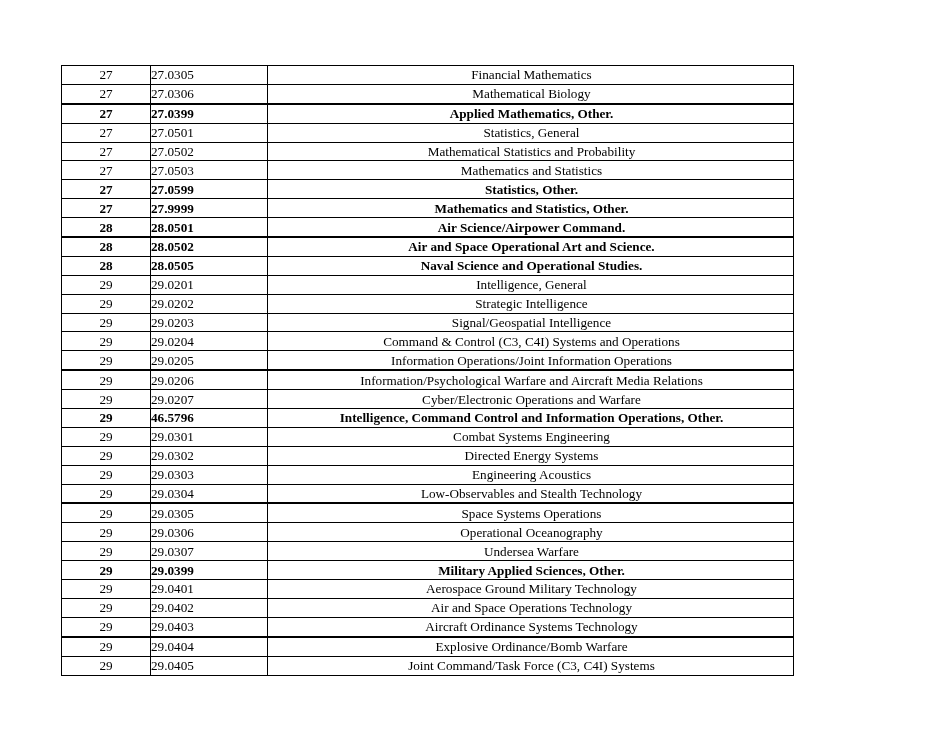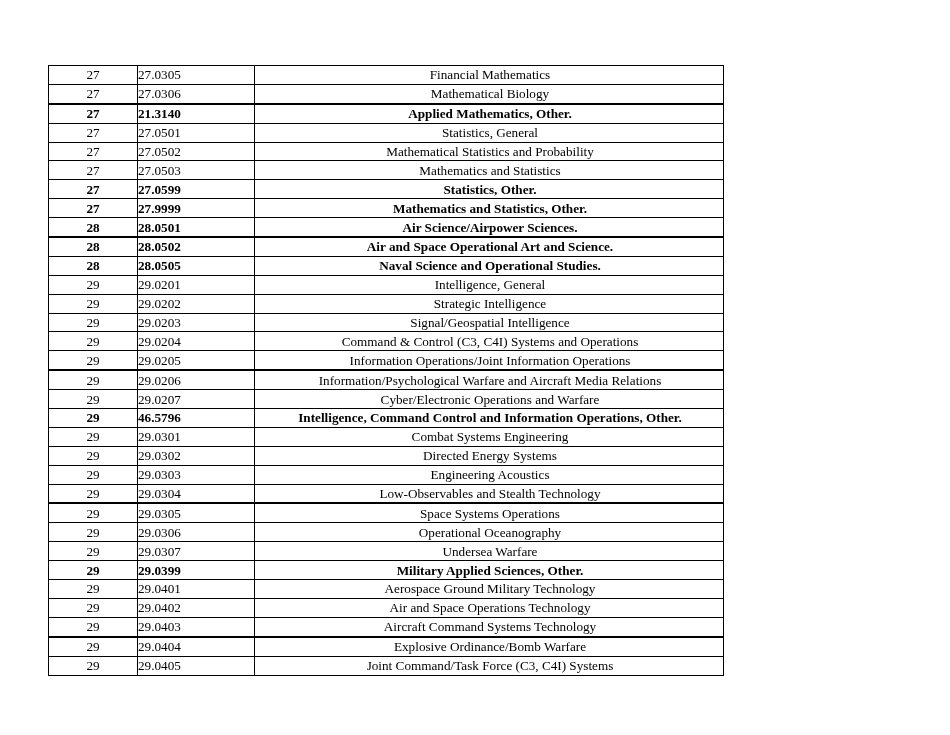--- a/index.html
+++ b/index.html
@@ -1,18 +1,18 @@
 <!DOCTYPE html>
 <html><head>
 <meta charset="utf-8">
 <style>
   html, body { margin: 0; padding: 0; background: #ffffff; }
   body { width: 950px; height: 735px; position: relative; overflow: hidden;
          font-family: "Liberation Serif", "DejaVu Serif", serif; color: #000; }
-  .doc-table { position: absolute; left: 48px; top: 65px; width: 676px;
+  .doc-table { position: absolute; left: 61px; top: 65px; width: 733px;
                border-collapse: collapse; border: 1.5px solid #000; table-layout: fixed; }
   .doc-table td { border: 1px solid #000; height: 17.9px; padding: 0; font-size: 13.2px;
                   line-height: 17px; white-space: nowrap; overflow: hidden; }
   .doc-table td.c-series { width: 88px; text-align: center; }
   .doc-table td.c-code { width: 116px; text-align: left; }
   .doc-table td.c-title { text-align: center; padding-left: 2px; }
   .doc-table tr.bold td { font-weight: bold; }
   .doc-table tr.thick-top td { border-top: 2px solid #000; }
 </style>
 </head>
@@ -25,21 +25,21 @@
         <td class="c-code">27.0305</td>
         <td class="c-title">Financial Mathematics</td>
       </tr>
       <tr>
         <td class="c-series">27</td>
         <td class="c-code">27.0306</td>
         <td class="c-title">Mathematical Biology</td>
       </tr>
       <tr class="bold thick-top">
         <td class="c-series">27</td>
-        <td class="c-code">21.3140</td>
+        <td class="c-code">27.0399</td>
         <td class="c-title">Applied Mathematics, Other.</td>
       </tr>
       <tr>
         <td class="c-series">27</td>
         <td class="c-code">27.0501</td>
         <td class="c-title">Statistics, General</td>
       </tr>
       <tr>
         <td class="c-series">27</td>
         <td class="c-code">27.0502</td>
@@ -56,21 +56,21 @@
         <td class="c-title">Statistics, Other.</td>
       </tr>
       <tr class="bold">
         <td class="c-series">27</td>
         <td class="c-code">27.9999</td>
         <td class="c-title">Mathematics and Statistics, Other.</td>
       </tr>
       <tr class="bold">
         <td class="c-series">28</td>
         <td class="c-code">28.0501</td>
-        <td class="c-title">Air Science/Airpower Sciences.</td>
+        <td class="c-title">Air Science/Airpower Command.</td>
       </tr>
       <tr class="bold thick-top">
         <td class="c-series">28</td>
         <td class="c-code">28.0502</td>
         <td class="c-title">Air and Space Operational Art and Science.</td>
       </tr>
       <tr class="bold">
         <td class="c-series">28</td>
         <td class="c-code">28.0505</td>
         <td class="c-title">Naval Science and Operational Studies.</td>
@@ -161,21 +161,21 @@
         <td class="c-title">Aerospace Ground Military Technology</td>
       </tr>
       <tr>
         <td class="c-series">29</td>
         <td class="c-code">29.0402</td>
         <td class="c-title">Air and Space Operations Technology</td>
       </tr>
       <tr>
         <td class="c-series">29</td>
         <td class="c-code">29.0403</td>
-        <td class="c-title">Aircraft Command Systems Technology</td>
+        <td class="c-title">Aircraft Ordinance Systems Technology</td>
       </tr>
       <tr class="thick-top">
         <td class="c-series">29</td>
         <td class="c-code">29.0404</td>
         <td class="c-title">Explosive Ordinance/Bomb Warfare</td>
       </tr>
       <tr>
         <td class="c-series">29</td>
         <td class="c-code">29.0405</td>
         <td class="c-title">Joint Command/Task Force (C3, C4I) Systems</td>

